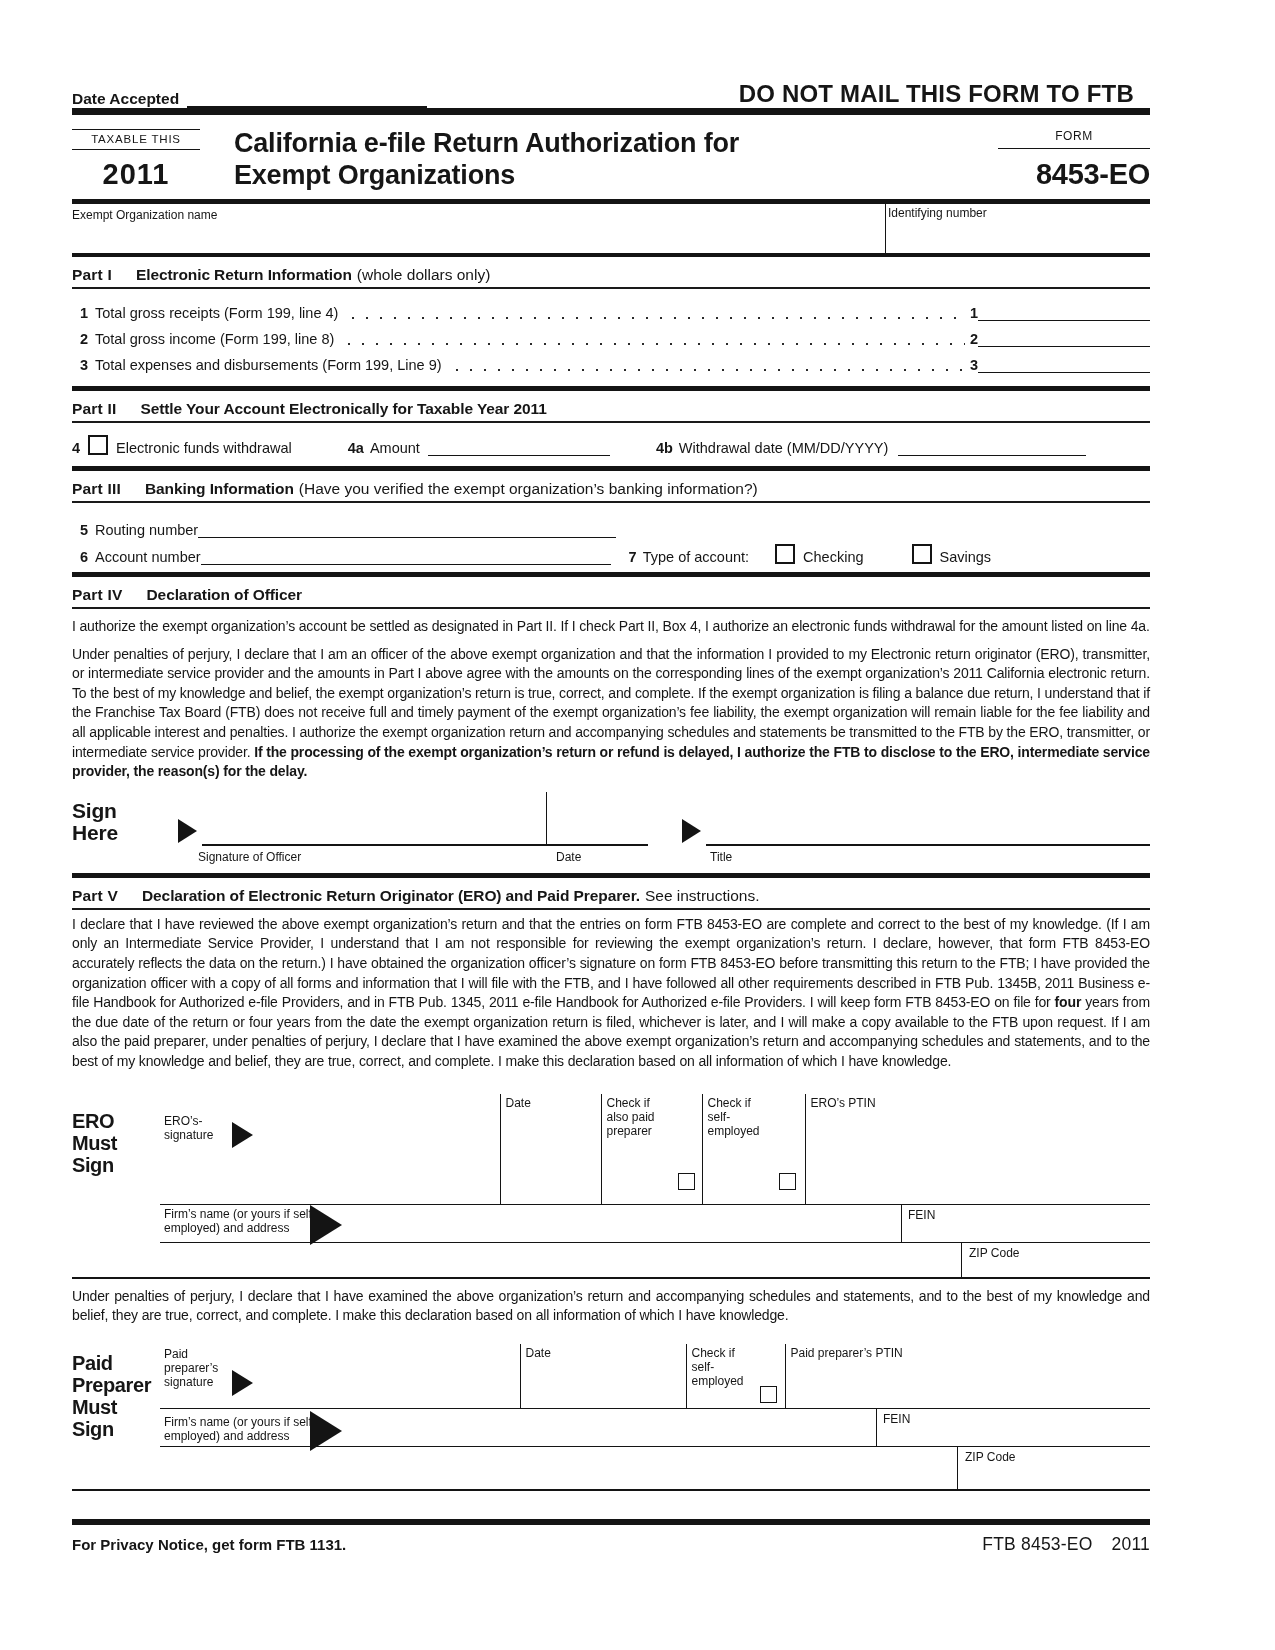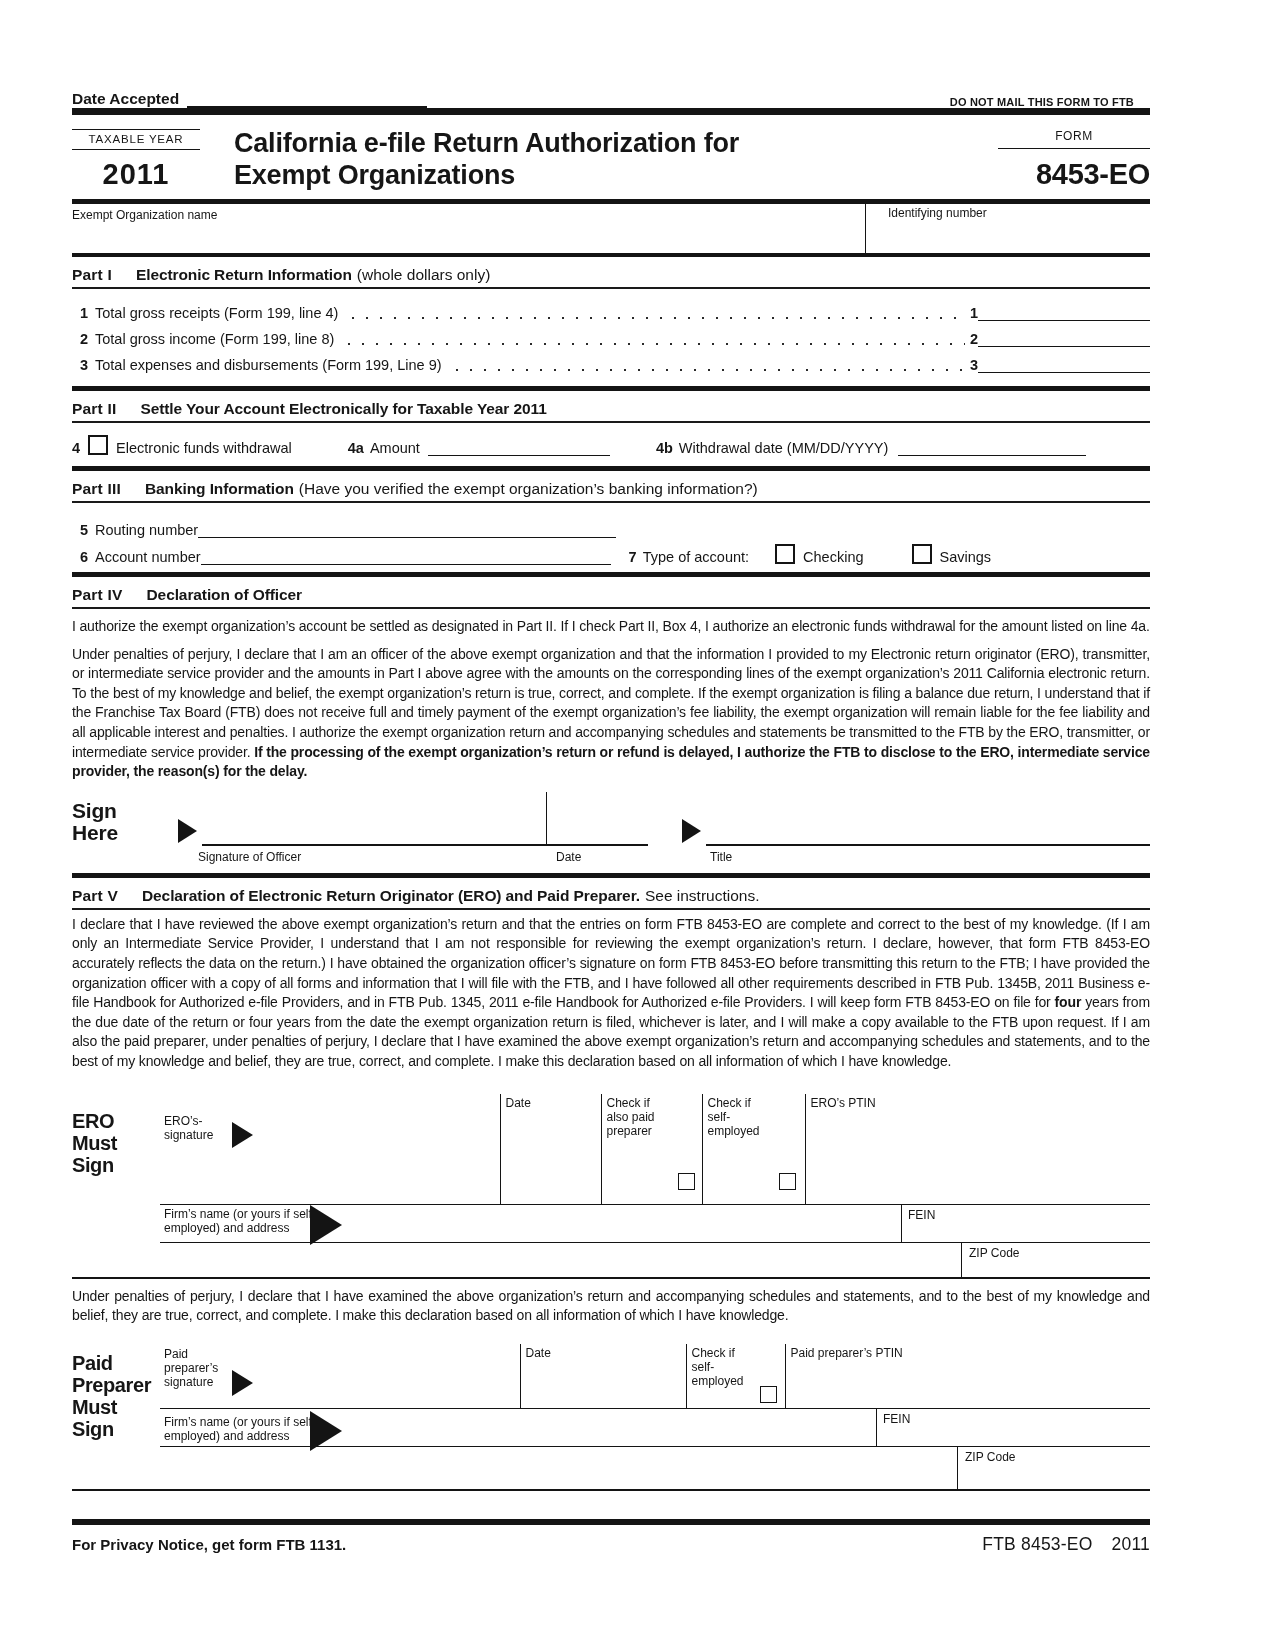--- a/index.html
+++ b/index.html
@@ -9,34 +9,34 @@
   .bar{background:#141414;}
   .bar-top{height:7px;}
   .bar-hdr{height:5px;}
   .bar-name{height:4px;}
   .bar-sec{height:5px;}
   .bar-foot{height:6px;}
   
   .accept-row{margin-top:84px;display:flex;align-items:flex-end;justify-content:space-between;height:24px;}
   .accept-left{display:flex;align-items:flex-end;font-weight:700;font-size:15.5px;}
   .accept-line{display:inline-block;width:240px;border-bottom:2.5px solid #141414;height:16px;margin-left:8px;}
-  .donotmail{font-weight:700;font-size:11px;letter-spacing:.2px;padding-right:16px;}
+  .donotmail{font-weight:700;font-size:24px;letter-spacing:.2px;padding-right:16px;}
   
   .hdr{display:flex;margin-top:4px;padding:6px 0 8px 0;}
   .ty-box{width:128px;text-align:center;margin-top:4px;}
   .ty-label{font-size:11.5px;letter-spacing:.8px;border-top:1.5px solid #141414;border-bottom:1.5px solid #141414;padding:3px 0 4px 0;}
   .ty-year{font-size:29px;font-weight:700;margin-top:8px;letter-spacing:1px;}
   .hdr-title{flex:1;padding-left:34px;font-size:27px;font-weight:700;line-height:32px;letter-spacing:-.2px;padding-top:2px;}
   .form-box{width:152px;text-align:center;margin-top:4px;}
   .form-label{font-size:12px;letter-spacing:.6px;border-bottom:1.5px solid #141414;padding-bottom:5px;}
   .form-num{font-size:29px;font-weight:700;margin-top:9px;text-align:right;letter-spacing:-.3px;}
   
   .name-row{display:flex;height:49px;}
   .name-cell{flex:1;font-size:12px;padding-top:4px;}
-  .id-cell{width:262px;border-left:1.5px solid #141414;font-size:12px;padding:2px 0 0 22px;}
+  .id-cell{width:262px;border-left:1.5px solid #141414;font-size:12px;padding:2px 0 0 2px;}
   
   .part-hdr{display:flex;align-items:baseline;border-bottom:2px solid #1a1a1a;padding:9px 0 3px 0;font-size:15.5px;}
   .part-lab{font-weight:700;letter-spacing:.2px;}
   .part-title{font-weight:700;margin-left:24px;letter-spacing:-.1px;}
   .part-sub{font-weight:400;margin-left:5px;}
   
   .p1row{display:flex;align-items:flex-end;height:26px;font-size:14.5px;}
   .lnum{font-weight:700;width:16px;text-align:right;}
   .ltext{margin-left:7px;white-space:nowrap;}
   .leader{flex:1;height:13px;margin:0 5px 1px 8px;background-image:radial-gradient(circle,#2a2a2a 1.3px,transparent 1.5px);background-size:14px 4px;background-repeat:repeat-x;background-position:0 100%;}
@@ -92,21 +92,21 @@
       <span>Date Accepted</span>
       <span class="accept-line"></span>
     </div>
     <div class="donotmail">DO NOT MAIL THIS FORM TO FTB</div>
   </div>
 
   <div class="bar bar-top"></div>
 
   <div class="hdr">
     <div class="ty-box">
-      <div class="ty-label">TAXABLE YEAR</div>
+      <div class="ty-label">TAXABLE THIS</div>
       <div class="ty-year">2011</div>
     </div>
     <div class="hdr-title">
       <div>California e-file Return Authorization for</div>
       <div>Exempt Organizations</div>
     </div>
     <div class="form-box">
       <div class="form-label">FORM</div>
       <div class="form-num">8453-EO</div>
     </div>

